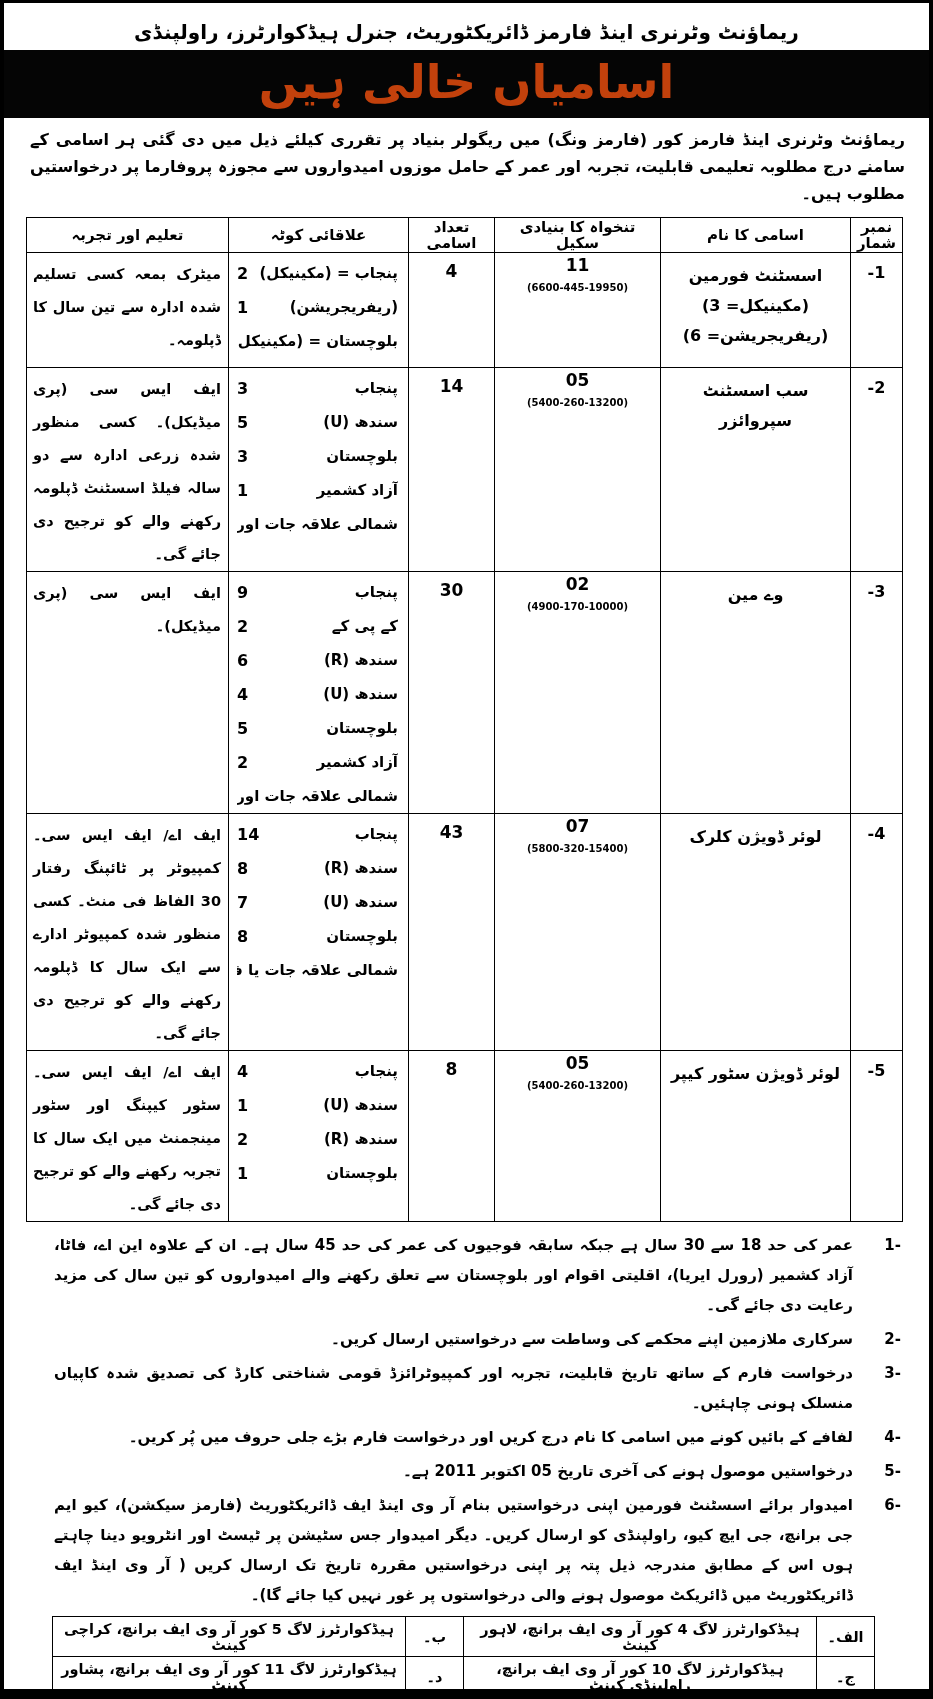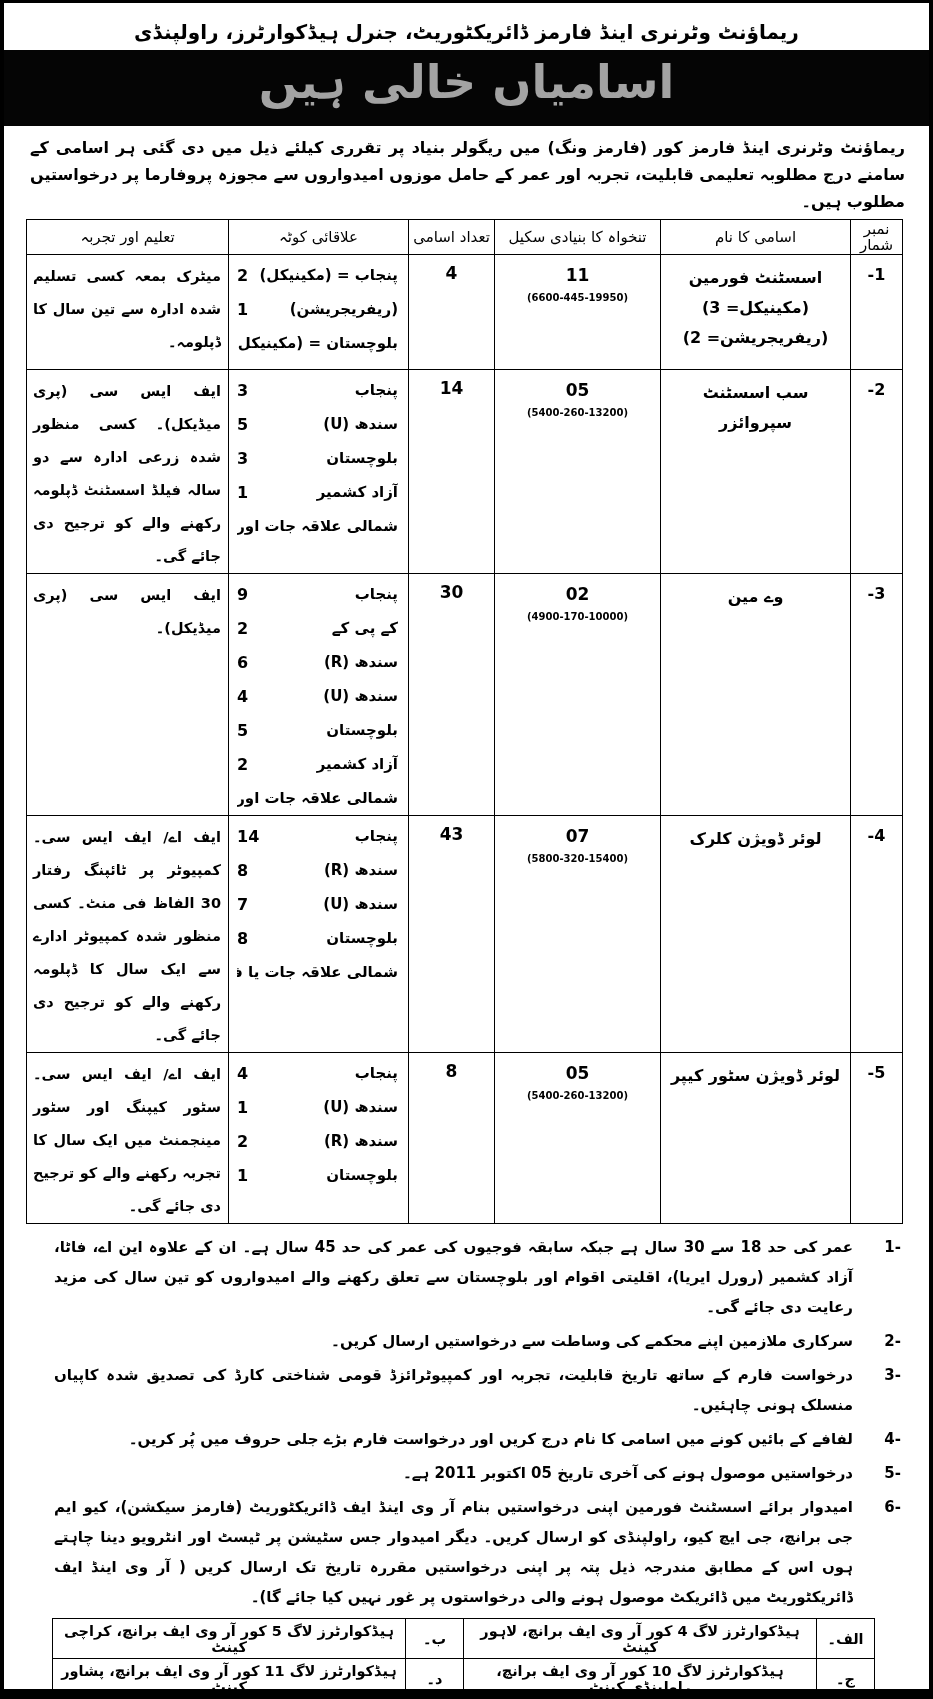--- a/index.html
+++ b/index.html
@@ -21,29 +21,29 @@
   }
   .content{padding:0 8px;}
   .doc-title{
     text-align:center;
     font-size:20px;
     padding:16px 10px 5px;
     line-height:26px;
   }
   .banner{
     background:#050505;
-    color:#a3a3a3;
-    height:76px;
+    color:#c2410c;
+    height:68px;
     line-height:64px;
     text-align:center;
     font-size:46px;
     overflow:hidden;
   }
   .intro{
-    margin:8px 16px 4px 18px;
+    margin:8px 16px 10px 18px;
     font-size:16px;
     line-height:27px;
     text-align:justify;
   }
   
   table{border-collapse:collapse;}
   .vtable{
     width:876px;
     margin:2px 18px 6px 0;
     table-layout:fixed;
@@ -53,33 +53,33 @@
     border:1.6px solid #000;
     vertical-align:top;
     padding:0;
   }
   .vtable th{
     height:32px;
     vertical-align:middle;
     text-align:center;
     font-size:15px;
     line-height:16px;
-    font-weight:400;
+    font-weight:700;
     padding:1px 2px;
   }
   col.c-serial{width:52px;}
   col.c-post{width:190px;}
   col.c-scale{width:166px;}
   col.c-count{width:86px;}
   col.c-quota{width:180px;}
   col.c-edu{width:202px;}
   tr.r1{height:115px;} tr.r2{height:172px;} tr.r3{height:238px;} tr.r4{height:170px;} tr.r5{height:136px;}
   td.serial{text-align:center;padding-top:10px;font-size:16px;}
   td.post{text-align:center;padding:8px 4px 16px;line-height:30px;font-size:16px;}
-  td.scale{text-align:center;padding-top:8px;}
+  td.scale{text-align:center;}
   .grade{font-size:17px;line-height:24px;}
   .range{font-size:10px;line-height:22px;}
   td.count{text-align:center;padding-top:8px;font-size:17px;}
   td.quota{padding:3px 10px 0 8px;}
   .q{display:flex;justify-content:space-between;align-items:center;height:34px;font-size:15px;white-space:nowrap;overflow:hidden;}
   .q .qn{direction:ltr;min-width:18px;text-align:left;font-size:16px;}
   td.edu{padding:5px 7px 0 6px;font-size:14.5px;line-height:33px;text-align:justify;}
   
   .notes{margin:8px 20px 0 10px;}
   .note{display:flex;align-items:flex-start;margin-bottom:4px;}
@@ -135,21 +135,21 @@
         <th>تنخواہ کا بنیادی سکیل</th>
         <th>تعداد اسامی</th>
         <th>علاقائی کوٹہ</th>
         <th>تعلیم اور تجربہ</th>
       </tr>
 
       <tr class="r1">
         <td class="serial"><span class="ltr">-1</span></td>
         <td class="post">
           <div>اسسٹنٹ فورمین (مکینیکل= 3)</div>
-          <div>(ریفریجریشن= 2)</div>
+          <div>(ریفریجریشن= 6)</div>
         </td>
         <td class="scale">
           <div class="grade">11</div>
           <div class="range"><span class="ltr">(6600-445-19950)</span></div>
         </td>
         <td class="count">4</td>
         <td class="quota">
           <div class="q">
                 <span>پنجاب = (مکینیکل)</span>
                 <span class="qn">2</span>

